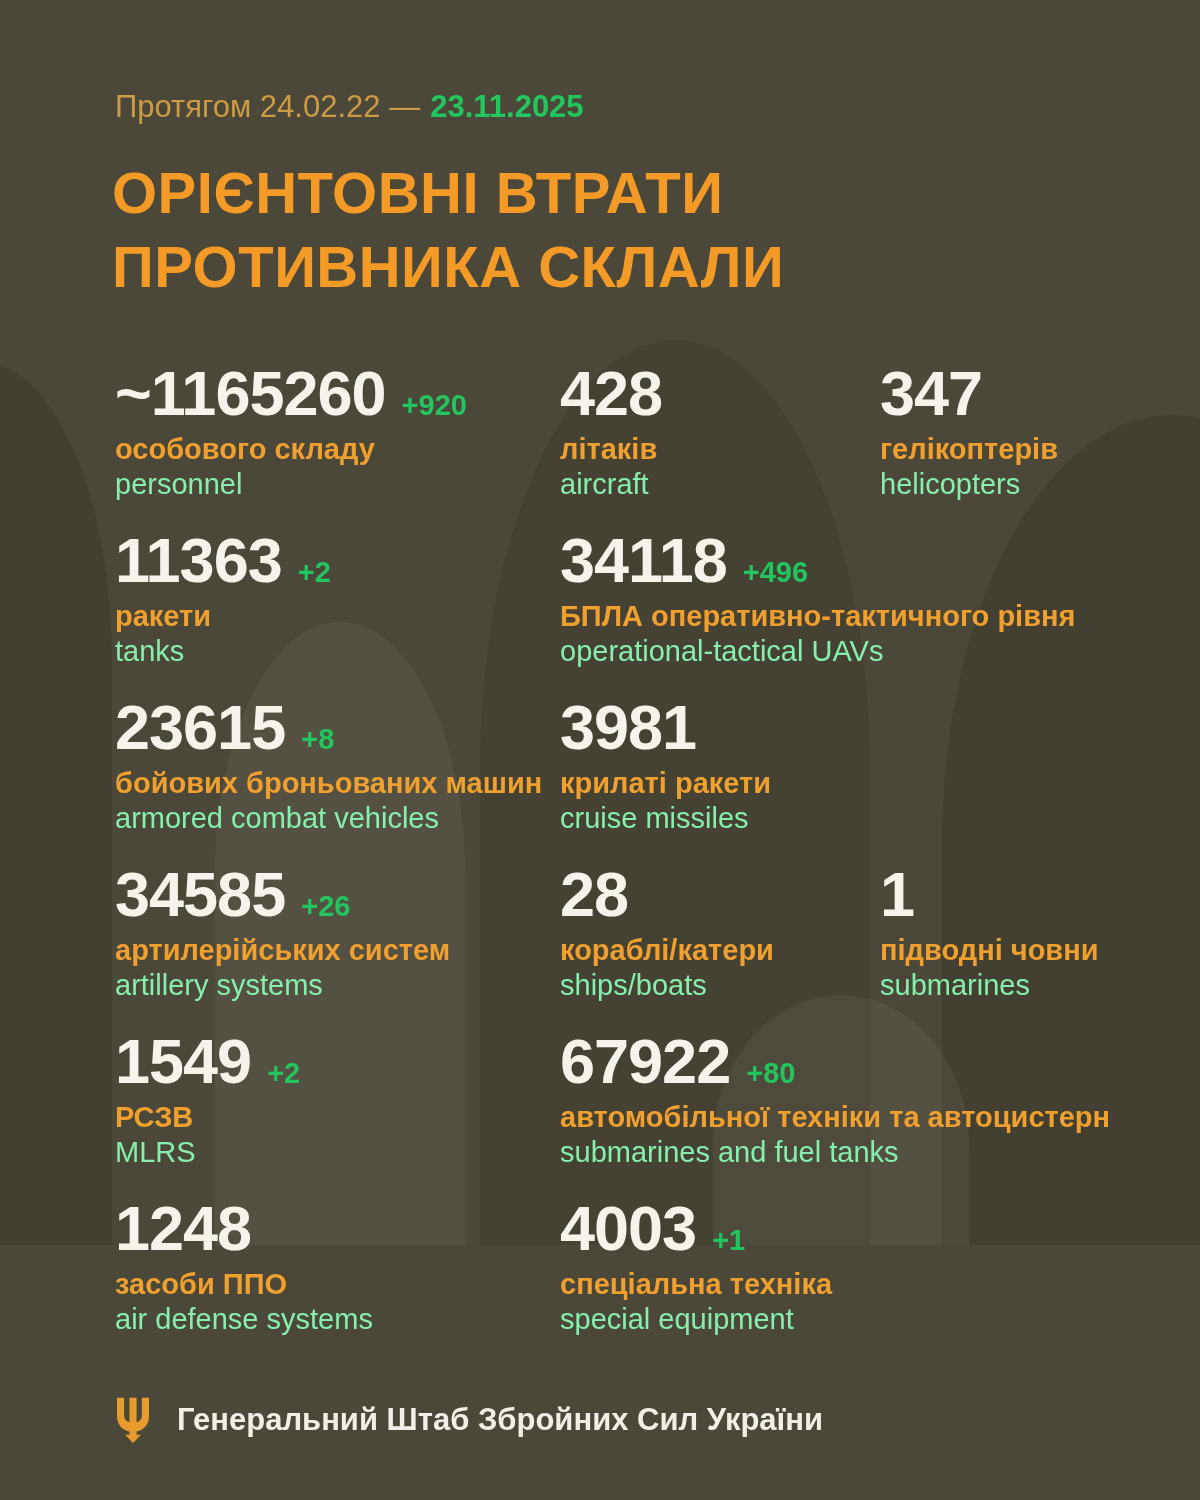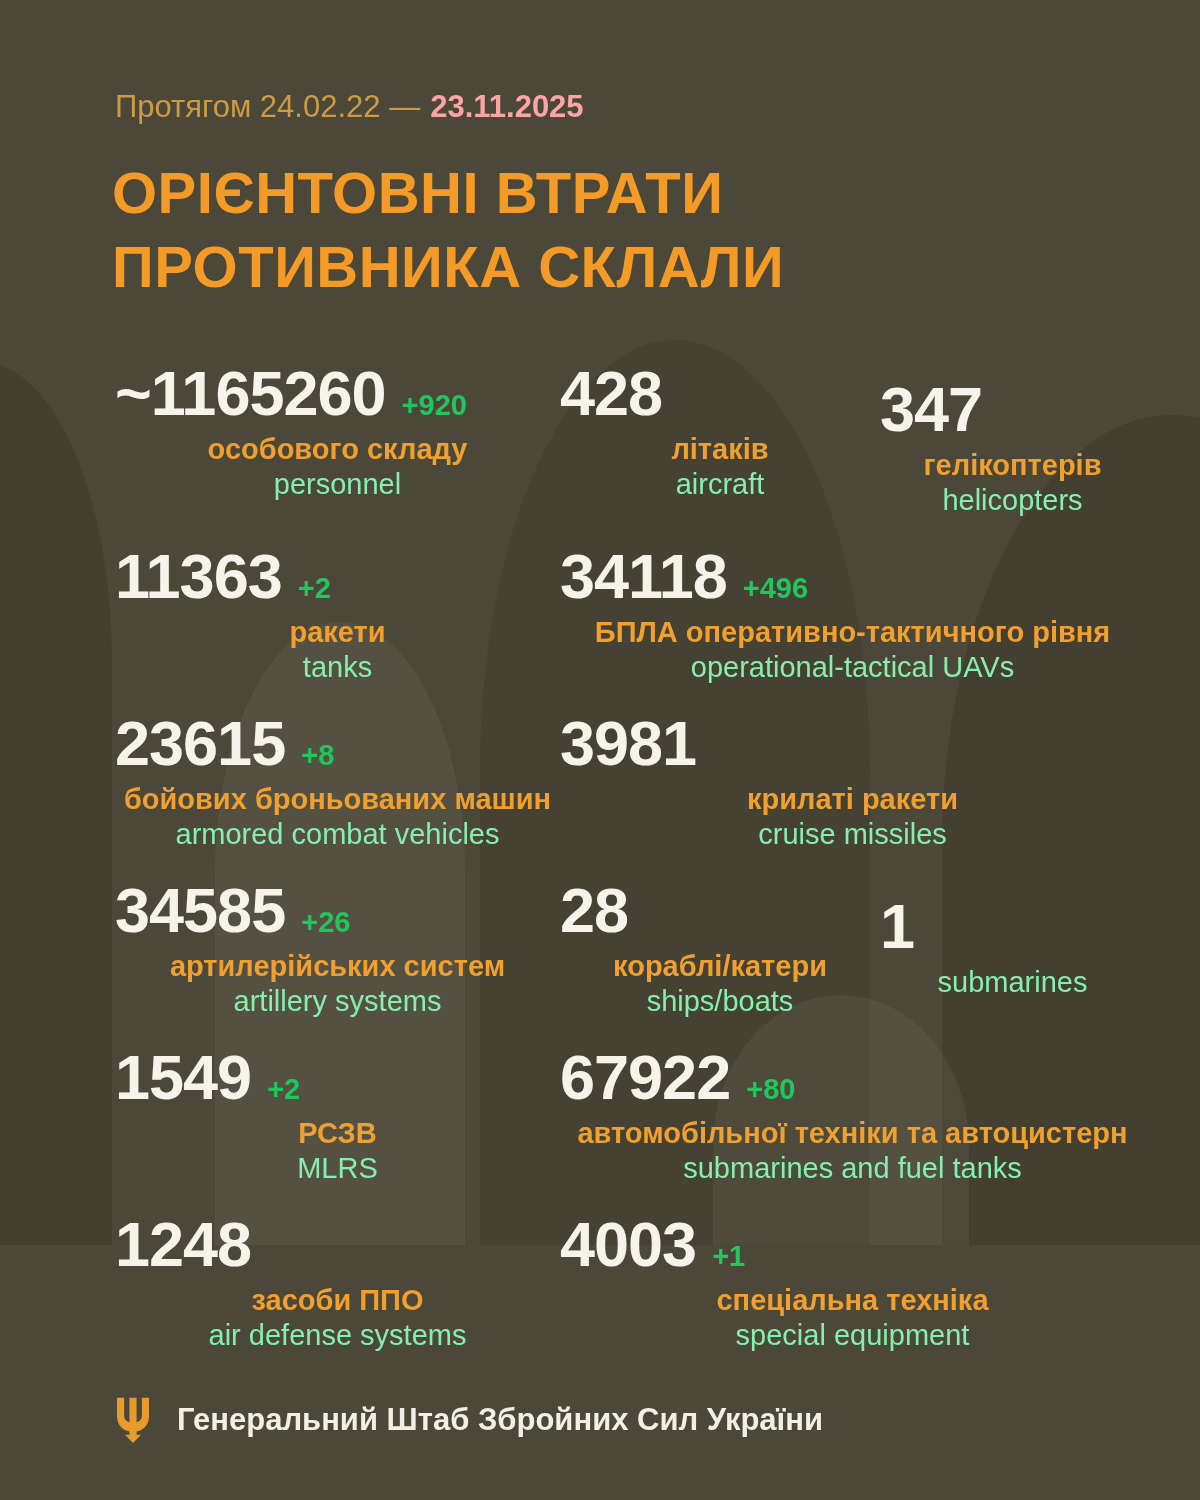--- a/index.html
+++ b/index.html
@@ -20,32 +20,32 @@
     background:rgba(10,10,0,0.13);border-radius:131px 131px 0 0/300px 300px 0 0;}
   .shell-right{left:942px;top:415px;width:460px;height:900px;
     background:rgba(10,10,0,0.13);border-radius:230px 230px 0 0/430px 430px 0 0;}
   .shell-light-a{left:215px;top:622px;width:250px;height:623px;
     background:rgba(255,255,240,0.05);border-radius:125px 125px 0 0/250px 250px 0 0;}
   .shell-light-b{left:713px;top:995px;width:256px;height:250px;
     background:rgba(255,255,240,0.05);border-radius:128px 128px 0 0/150px 150px 0 0;}
 
   .period{position:absolute;left:115px;top:90px;font-size:31px;line-height:1.1;}
   .period .prefix{color:#CC9B44;font-weight:500;}
-  .period .date{color:#fca5a5;font-weight:700;margin-left:10px;}
+  .period .date{color:#22c55e;font-weight:700;margin-left:10px;}
 
   .title{position:absolute;left:112px;top:156px;
     font-size:58px;line-height:1.28;font-weight:700;
     color:#F49A26;letter-spacing:0.5px;}
 
-  .stats{position:absolute;left:115px;top:362px;width:1030px;text-align:center;}
+  .stats{position:absolute;left:115px;top:362px;width:1030px;}
   .row{display:flex;margin-bottom:27px;}
   .c1{width:445px;flex:none;}
   .c2{width:320px;flex:none;}
   .c2w{flex:1;}
-  .c3{flex:1;margin-top:16px;}
+  .c3{flex:1;}
   .num-line{display:flex;align-items:baseline;height:64px;margin-bottom:6px;}
   .num{font-size:63px;font-weight:700;color:#F5F3EA;letter-spacing:-1px;line-height:1;}
   .delta{font-size:29px;font-weight:700;color:#22c55e;margin-left:16px;letter-spacing:0;}
   .delta:empty{display:none;}
   .lua{font-size:29px;line-height:35px;font-weight:700;color:#F0A02F;}
   .len{font-size:29px;line-height:35px;font-weight:400;color:#86efac;}
 
   .footer{position:absolute;left:115px;top:1396px;display:flex;align-items:center;gap:26px;}
   .footer .org{font-size:31px;font-weight:700;color:#F2F0E6;}
   .tryzub{width:36px;height:48px;display:block;}
@@ -149,20 +149,21 @@
         <div class="num-line">
             <span class="num">28</span>
           </div>
         <div class="lua">кораблі/катери</div>
         <div class="len">ships/boats</div>
       </div>
       <div class="c3">
         <div class="num-line">
             <span class="num">1</span>
           </div>
+        <div class="lua">підводні човни</div>
         <div class="len">submarines</div>
       </div>
     </div>
 
     <div class="row">
       <div class="c1">
         <div class="num-line">
             <span class="num">1549</span>
             <span class="delta">+2</span>
           </div>

